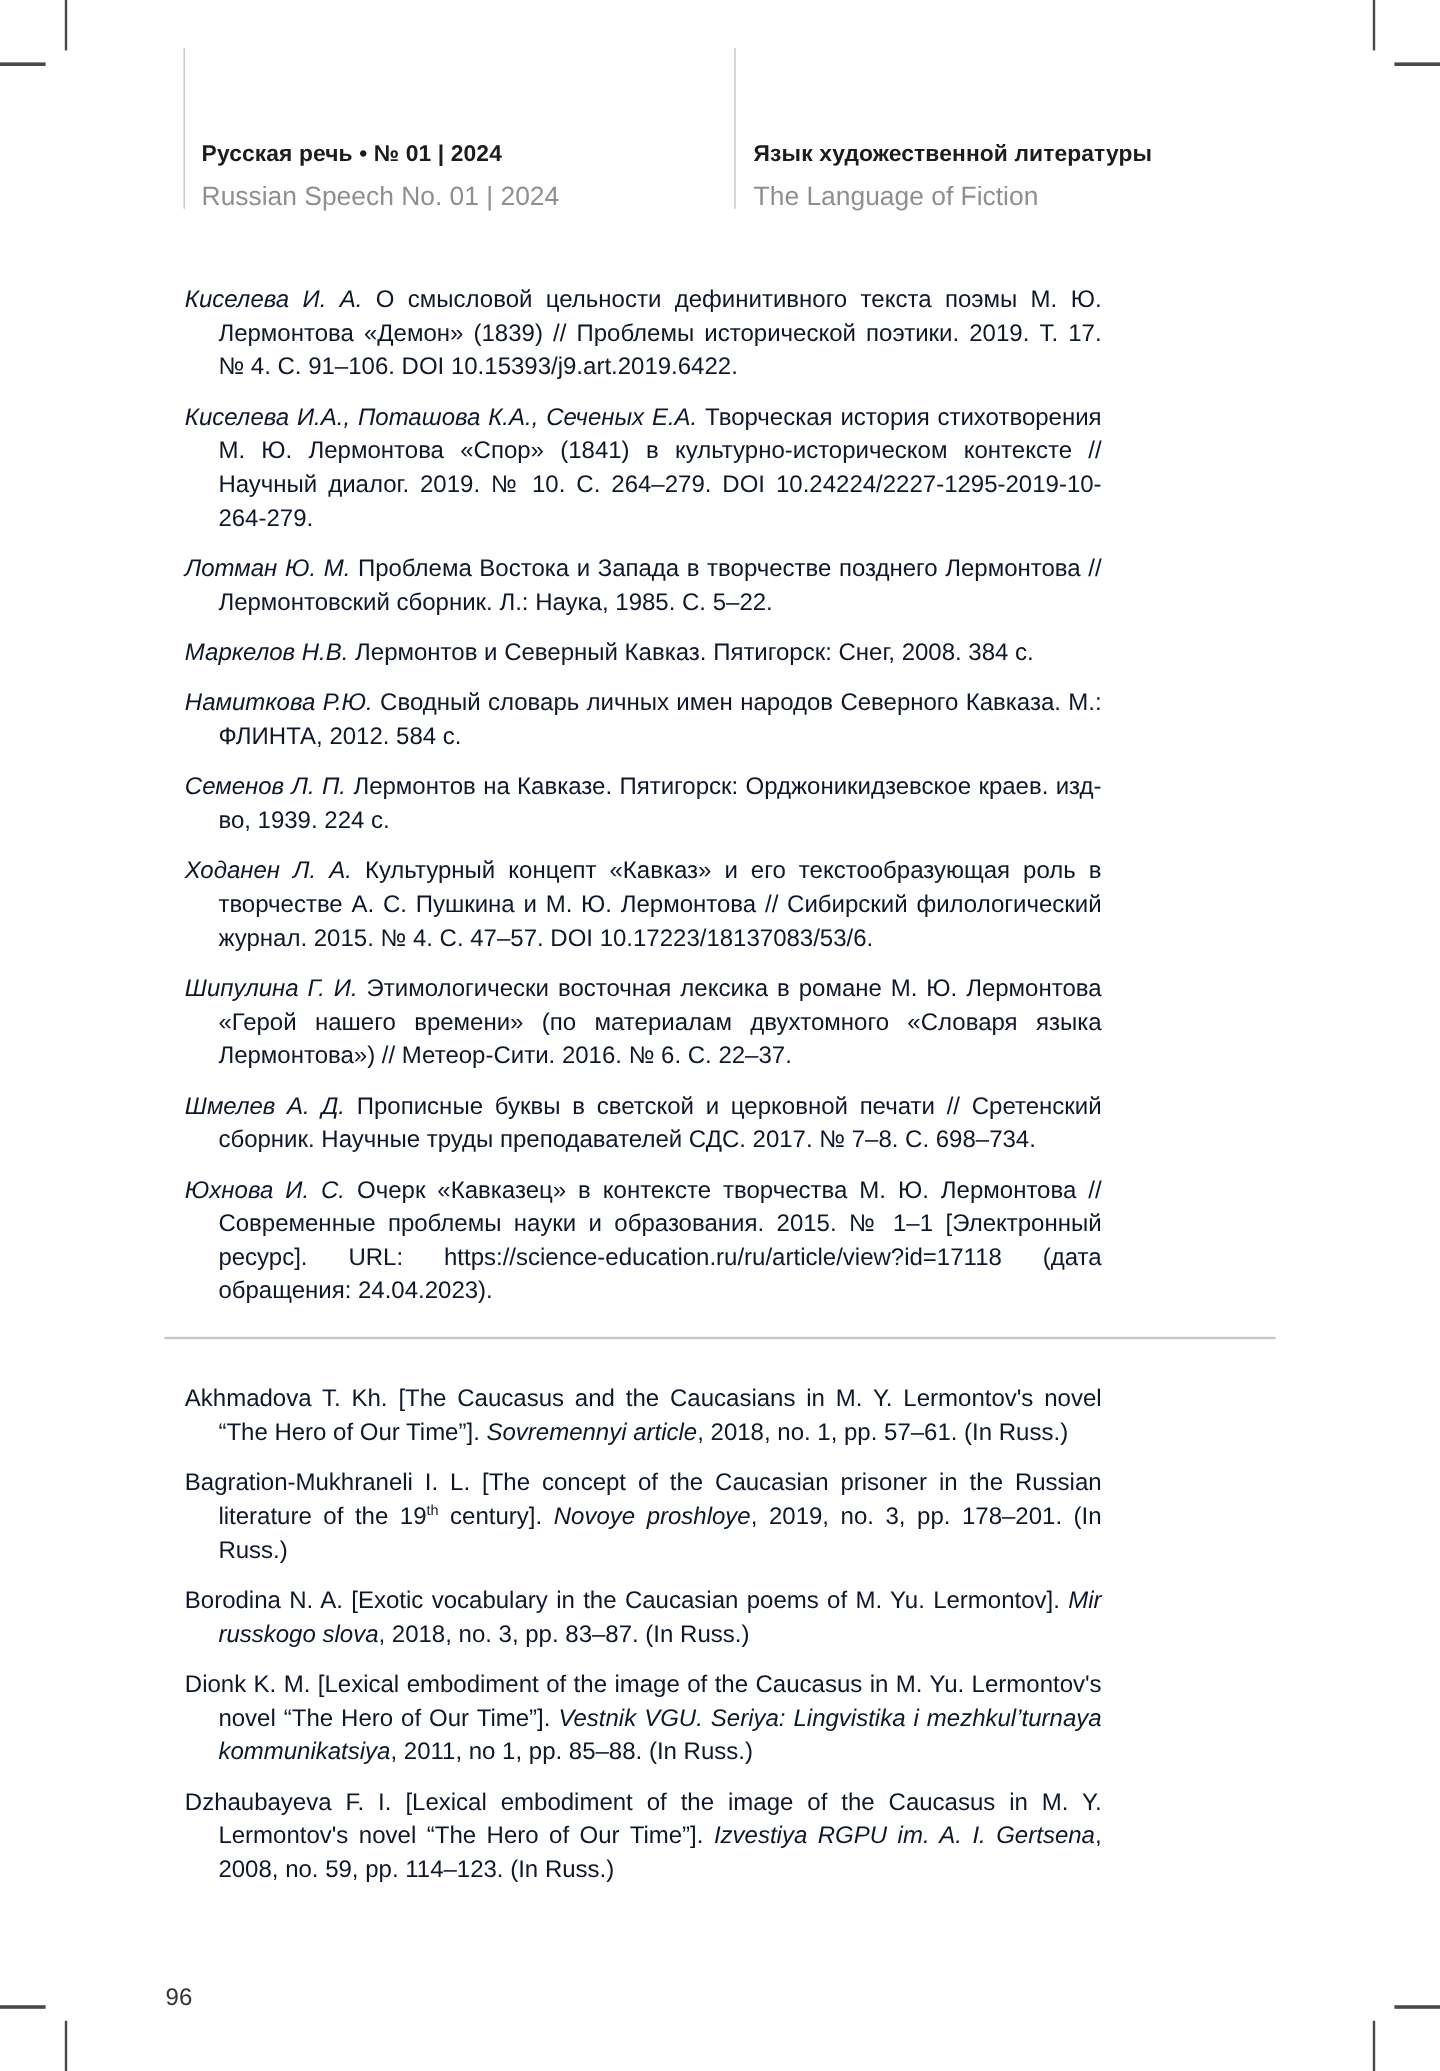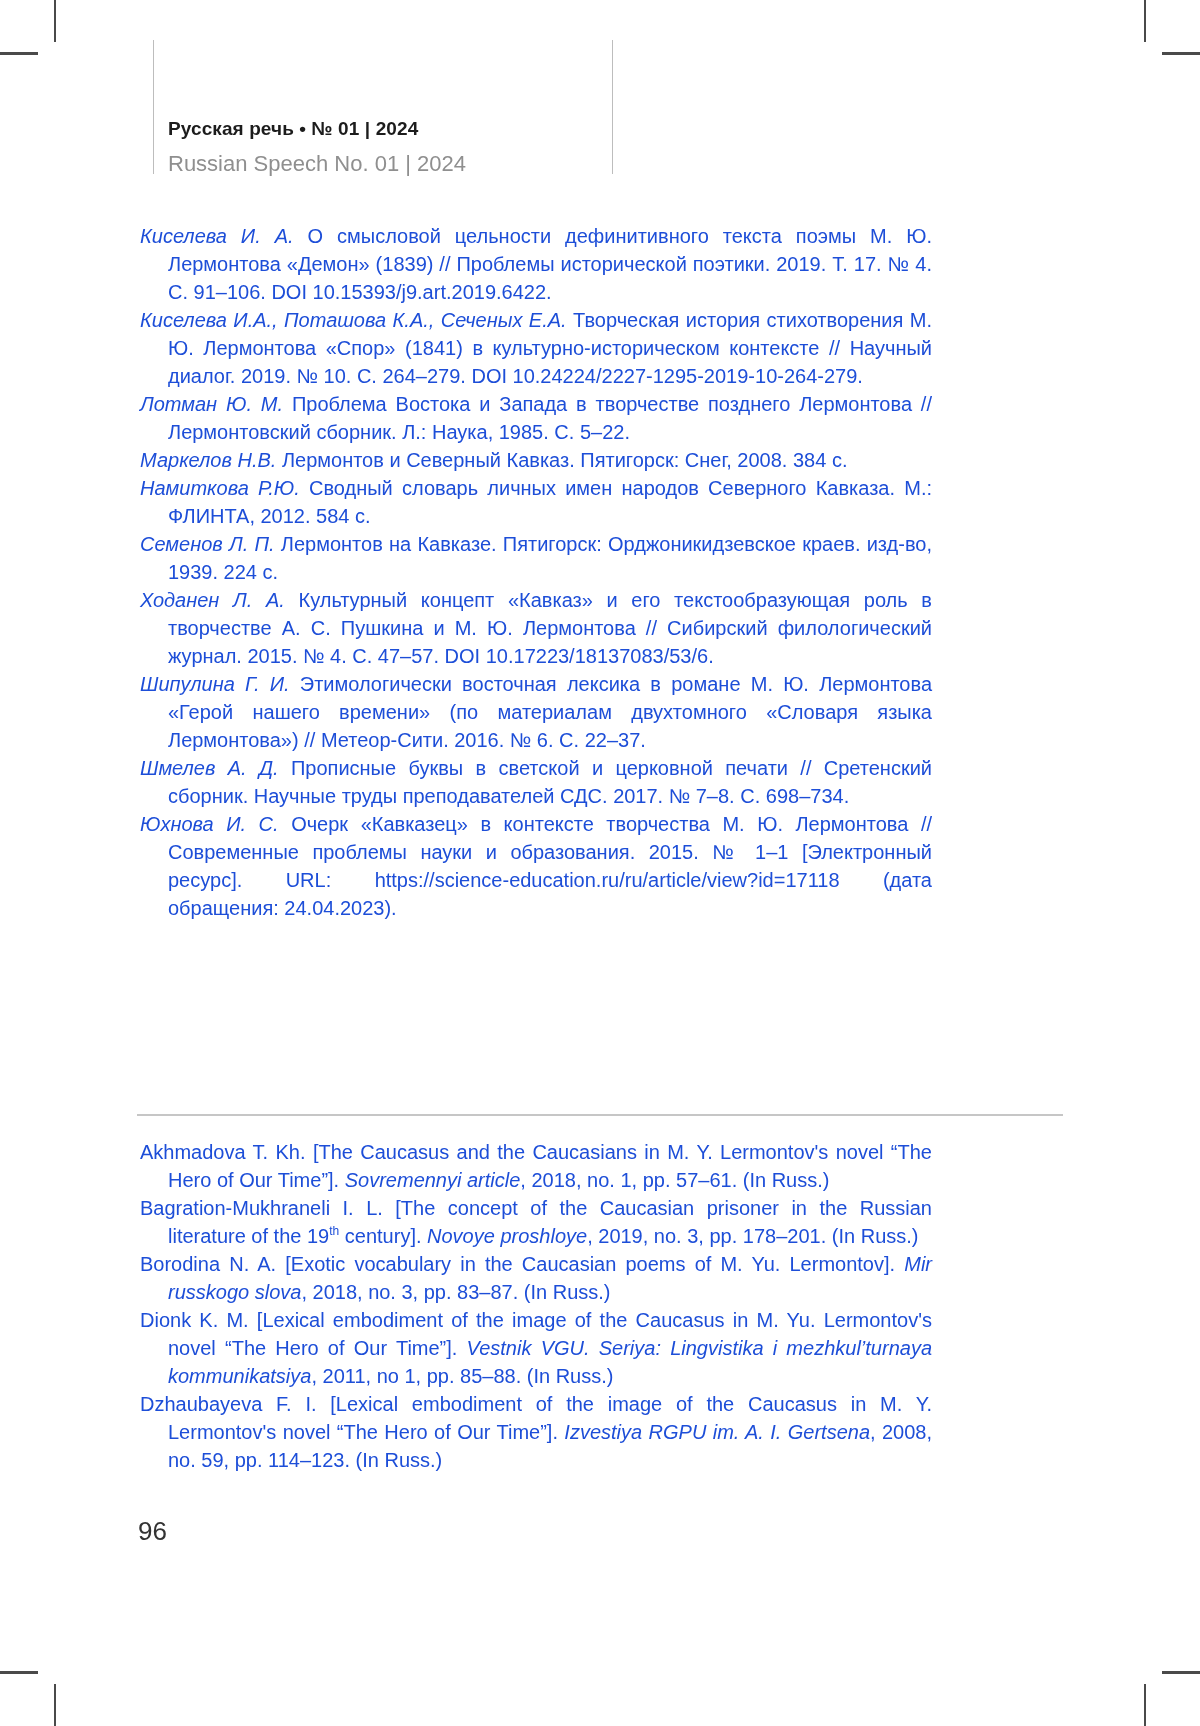--- a/index.html
+++ b/index.html
@@ -26,27 +26,27 @@
   .h-sub   { font-size: 22px; color: #8f8f8f; margin-top: 11px; }
 
   
   .content {
     position: absolute;
     left: 140px;
     top: 222px;
     width: 792px;
   }
   .entry {
-    margin: 0;
+    margin: 14px;
     padding-left: 28px;
     text-indent: -28px;
     text-align: justify;
     font-size: 20px;
     line-height: 28px;
-    color: #1d4ed8;
+    color: #0f172a;
   }
   .entry .author { font-style: italic; }
   .entry i { font-style: italic; }
   .entry sup { font-size: 12px; line-height: 0; vertical-align: super; }
 
   .divider {
     position: absolute;
     left: 137px;
     top: 1114px;
     width: 926px;
@@ -63,22 +63,22 @@
   .refs-heading {
     margin: 0 0 24px 0;
     font-size: 27px;
     font-weight: bold;
     color: #1c1c1c;
   }
 
   .page-number {
     position: absolute;
     left: 138px;
-    top: 1516px;
-    font-size: 26px;
+    top: 1654px;
+    font-size: 20px;
     color: #333333;
   }
 </style>
 </head>
 <body>
 
 <div class="page">
 
   <div class="crop v" style="left:54px; top:0;"></div>
   <div class="crop h" style="left:0; top:52px;"></div>
@@ -88,20 +88,24 @@
   <div class="crop h" style="left:0; top:1671px;"></div>
   <div class="crop v" style="left:1144px; top:1684px;"></div>
   <div class="crop h" style="left:1162px; top:1671px;"></div>
 
   <div class="header-rule" style="left:153px;"></div>
   <div class="header-col" style="left:168px;">
     <div class="h-title">Русская речь • № 01 | 2024</div>
     <div class="h-sub">Russian Speech No. 01 | 2024</div>
   </div>
   <div class="header-rule" style="left:612px;"></div>
+  <div class="header-col" style="left:628px;">
+    <div class="h-title">Язык художественной литературы</div>
+    <div class="h-sub">The Language of Fiction</div>
+  </div>
 
   <div class="content">
       <p class="entry"><span class="author">Киселева И. А. </span>О смысловой цельности дефинитивного текста поэмы М. Ю. Лермонтова «Демон» (1839) // Проблемы исторической поэтики. 2019. Т. 17. № 4. С. 91–106. DOI 10.15393/j9.art.2019.6422.</p>
       <p class="entry"><span class="author">Киселева И.А., Поташова К.А., Сеченых Е.А. </span>Творческая история стихотворения М. Ю. Лермонтова «Спор» (1841) в культурно-историческом контексте // Научный диалог. 2019. № 10. С. 264–279. DOI 10.24224/2227-1295-2019-10-264-279.</p>
       <p class="entry"><span class="author">Лотман Ю. М. </span>Проблема Востока и Запада в творчестве позднего Лермонтова // Лермонтовский сборник. Л.: Наука, 1985. С. 5–22.</p>
       <p class="entry"><span class="author">Маркелов Н.В. </span>Лермонтов и Северный Кавказ. Пятигорск: Снег, 2008. 384 с.</p>
       <p class="entry"><span class="author">Намиткова Р.Ю. </span>Сводный словарь личных имен народов Северного Кавказа. М.: ФЛИНТА, 2012. 584 с.</p>
       <p class="entry"><span class="author">Семенов Л. П. </span>Лермонтов на Кавказе. Пятигорск: Орджоникидзевское краев. изд-во, 1939. 224 с.</p>
       <p class="entry"><span class="author">Ходанен Л. А. </span>Культурный концепт «Кавказ» и его текстообразующая роль в творчестве А. С. Пушкина и М. Ю. Лермонтова // Сибирский филологический журнал. 2015. № 4. С. 47–57. DOI 10.17223/18137083/53/6.</p>
       <p class="entry"><span class="author">Шипулина Г. И. </span>Этимологически восточная лексика в романе М. Ю. Лермонтова «Герой нашего времени» (по материалам двухтомного «Словаря языка Лермонтова») // Метеор-Сити. 2016. № 6. С. 22–37.</p>

